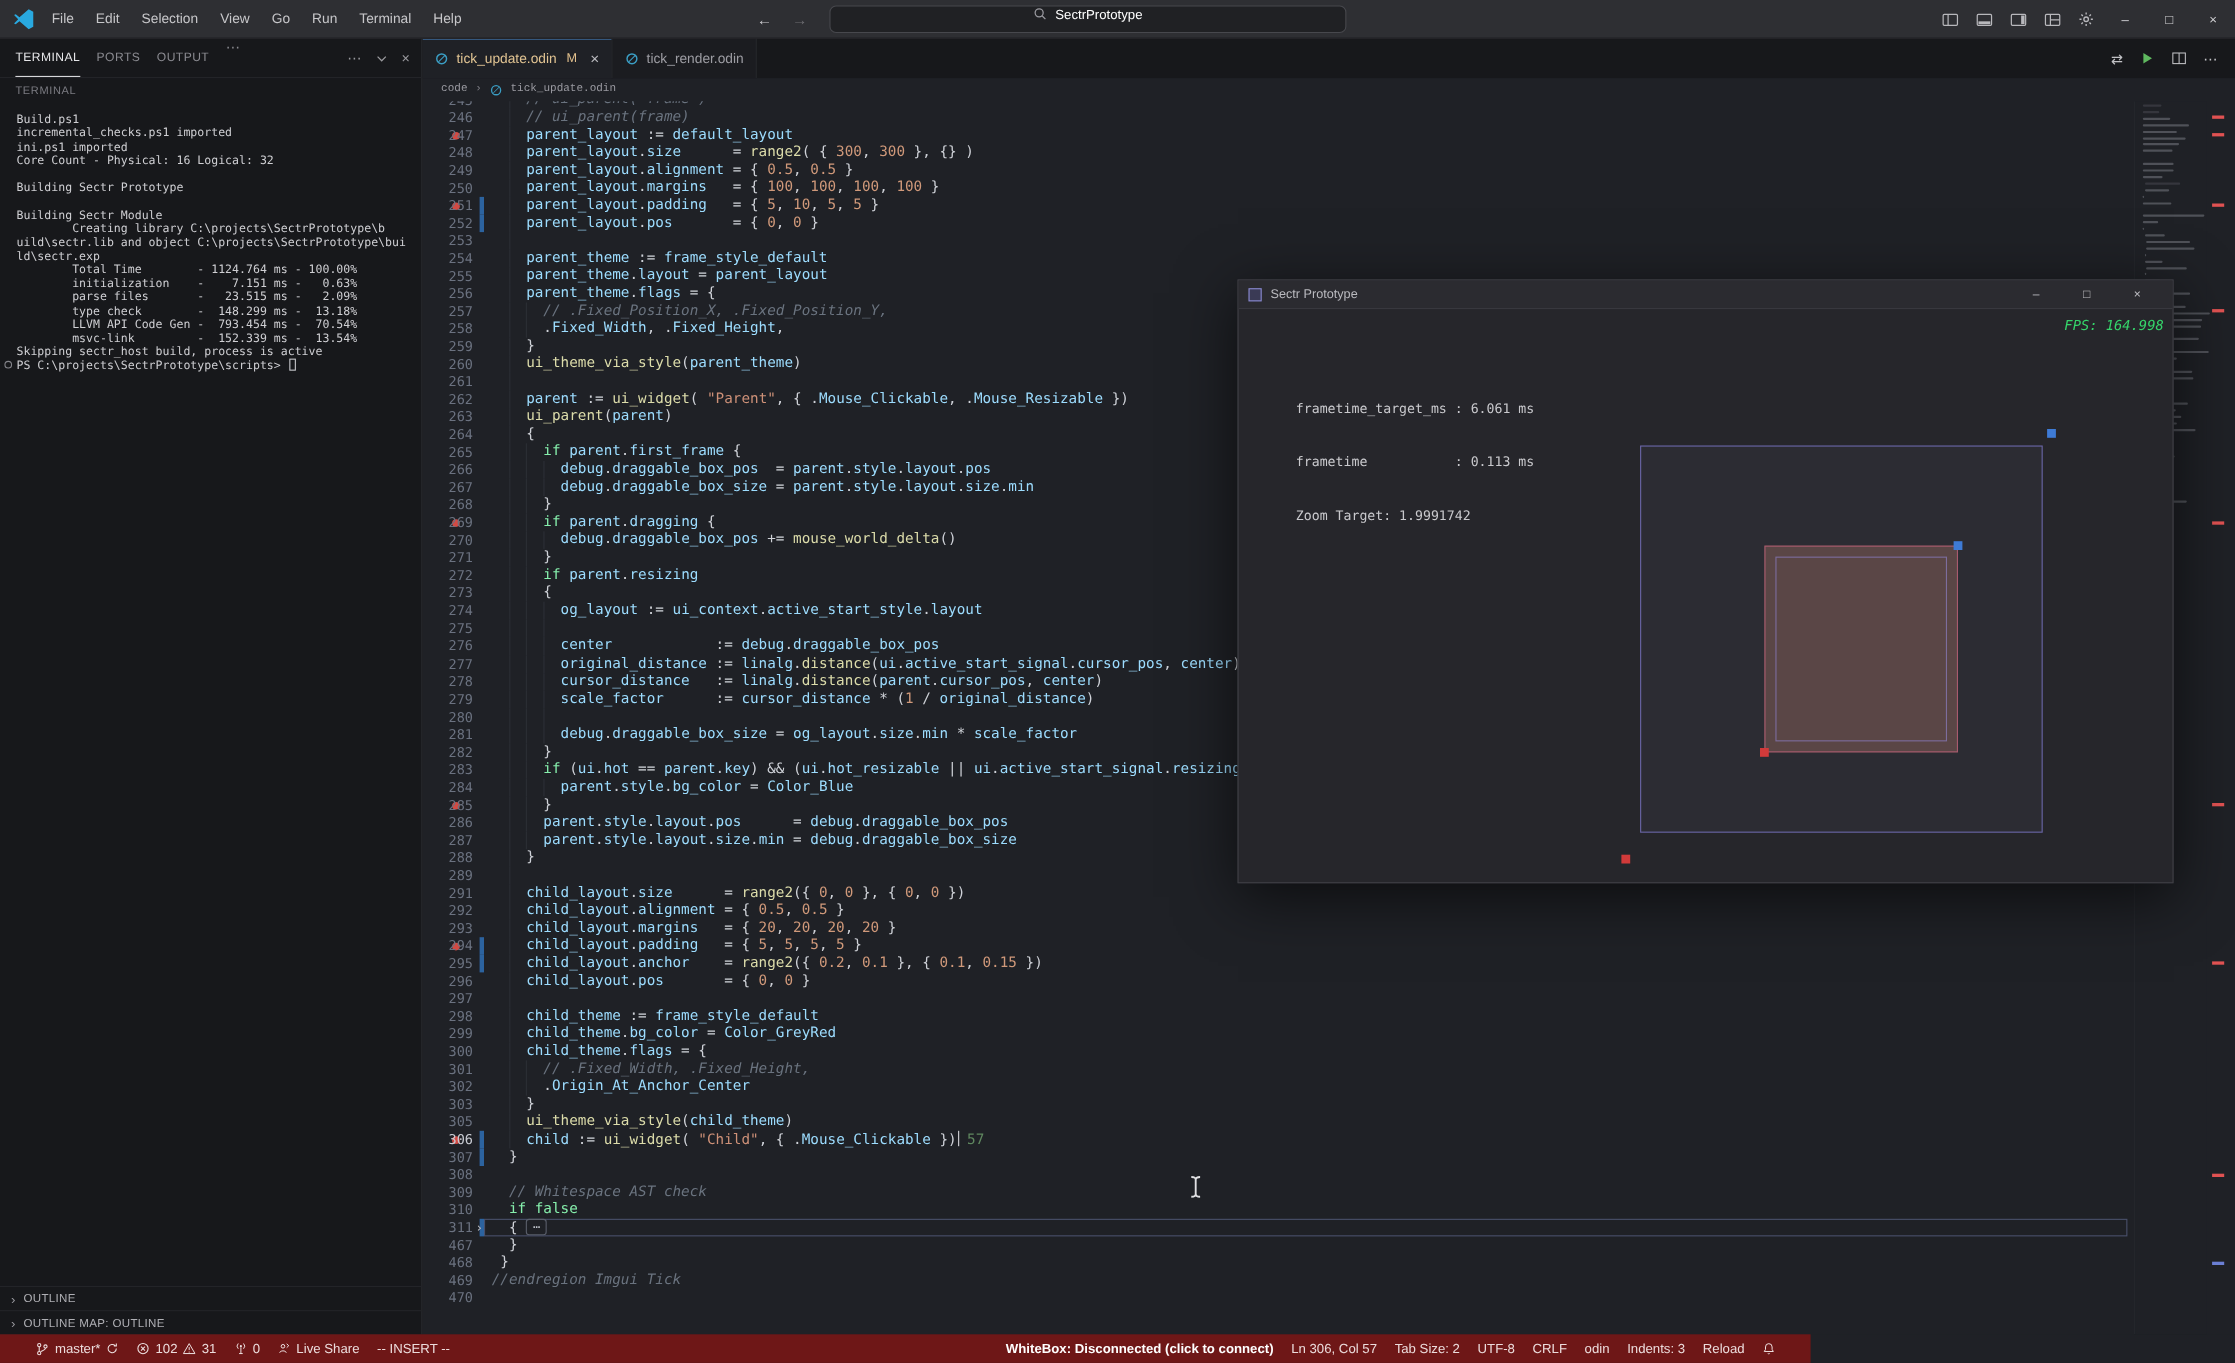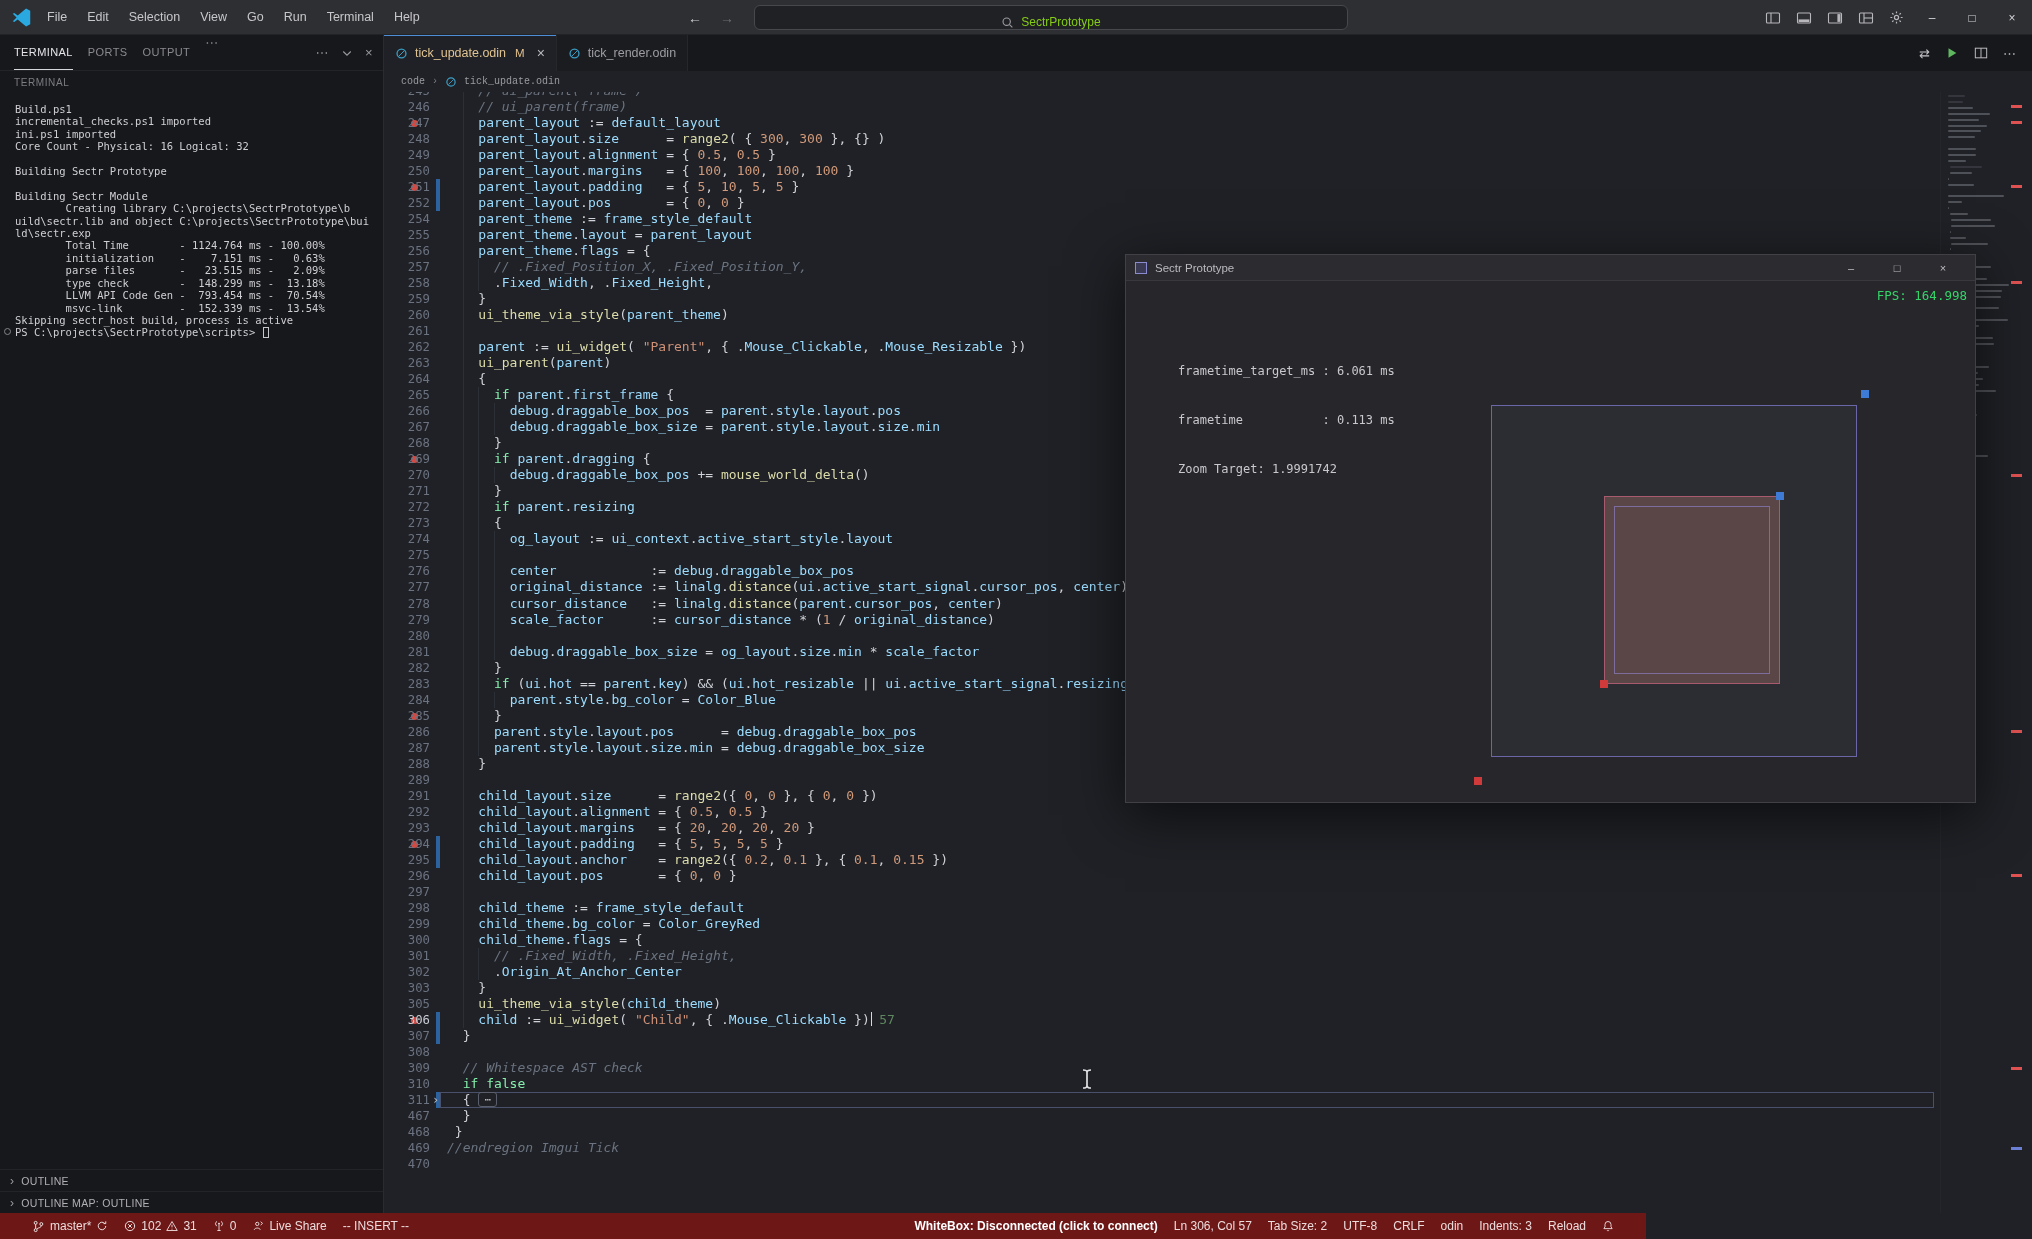--- a/index.html
+++ b/index.html
@@ -7,21 +7,21 @@
   .app{position:absolute;inset:0;}
   .icn svg{display:block;}
 
   
   .titlebar{position:absolute;left:0;top:0;width:2032px;height:35px;background:#2e2f33;display:flex;align-items:center;color:#c7c7ca;font-size:12.5px;z-index:5;border-bottom:1px solid #222327;}
   .logo{width:19px;height:19px;margin:0 6px 0 12px;flex:0 0 auto;}
   .menubar{display:flex;height:35px;align-items:center;}
   .menu-item{padding:0 10px;height:35px;line-height:35px;cursor:default;}
   .nav-arrows{position:absolute;left:688px;top:0;height:35px;display:flex;gap:18px;align-items:center;font-size:14px;color:#cfcfd2;}
   .nav-arrows .fwd{color:#6d6d72;}
-  .search-box{position:absolute;left:754px;top:5px;width:594px;height:25px;background:#202124;border:1px solid #47484d;border-radius:6px;display:flex;align-items:flex-end;justify-content:center;gap:7px;color:#84cc16;font-size:12px;}
+  .search-box{position:absolute;left:754px;top:5px;width:470px;height:25px;background:#202124;border:1px solid #47484d;border-radius:6px;display:flex;align-items:flex-start;justify-content:center;gap:7px;color:#ffffff;font-size:12px;}
   .tb-actions{position:absolute;right:128px;top:0;height:35px;display:flex;gap:15px;align-items:center;}
   .tb-icn{display:flex;align-items:center;}
   .win-controls{position:absolute;right:0;top:0;height:35px;display:flex;}
   .win-btn{width:40px;height:35px;display:flex;align-items:center;justify-content:center;font-size:12px;color:#d2d2d5;}
 
   
   .panel{position:absolute;left:0;top:35px;width:384px;height:1178px;background:#17181b;border-right:1px solid #2a2b2f;display:flex;flex-direction:column;z-index:2;}
   .panel-tabs{height:36px;display:flex;align-items:center;padding:0 10px 0 14px;font-size:11px;letter-spacing:.4px;color:#8a8a90;border-bottom:1px solid #232428;flex:0 0 auto;}
   .panel-tab{margin-right:15px;height:35px;line-height:35px;}
   .panel-tab.active{color:#e6e6e9;border-bottom:1px solid #d7d7da;}
@@ -71,21 +71,21 @@
   .mm-bar{position:absolute;height:2px;background:rgba(205,210,220,.28);border-radius:1px;}
   .ruler{position:absolute;left:1624px;top:0;width:20px;height:100%;}
   .ruler-mark{position:absolute;left:3px;width:11px;height:3px;}
 
   
   .overlay{position:absolute;left:1125px;top:254px;width:851px;height:549px;background:#26262b;border:1px solid #404046;box-shadow:0 12px 52px rgba(0,0,0,.62);z-index:10;}
   .ov-titlebar{height:26px;background:#2b2b30;display:flex;align-items:center;gap:8px;padding:0 9px;color:#bababf;font-size:11.5px;border-bottom:1px solid #38383e;}
   .ov-appicon{width:12px;height:12px;border:1px solid #8a8ad0;background:#3a3a55;}
   .ov-controls{margin-left:auto;display:flex;align-items:center;}
   .ov-btn{width:46px;height:26px;display:flex;align-items:center;justify-content:center;color:#bdbdc2;font-size:11px;}
-  .fps{position:absolute;right:8px;top:33px;font-family:"DejaVu Sans Mono",monospace;font-size:12.5px;color:#35d46a;}
+  .fps{position:absolute;right:8px;top:33px;font-family:"DejaVu Sans Mono",monospace;font-size:12.5px;color:#35d46a;font-style:italic;}
   .stats{position:absolute;left:52px;top:76px;font-family:"DejaVu Sans Mono",monospace;font-size:12px;line-height:16.2px;color:#c9c9cd;white-space:pre;}
   .parent-box{position:absolute;left:365px;top:150px;width:366px;height:352px;background:#2c2c33;border:1px solid #6a66a8;}
   .child-box{position:absolute;left:478px;top:241px;width:176px;height:188px;background:#5a4646;border:1px solid #a85a6e;}
   .child-pad{position:absolute;left:9px;top:9px;right:9px;bottom:9px;border:1px solid #7d6d9e;}
   .dot{position:absolute;width:8px;height:8px;}
   .dot.blue{background:#3e7bd6;}
   .dot.red{background:#d13a3a;}
 
   
   .statusbar{position:absolute;left:0;top:1213px;width:1646px;height:26px;background:#6e1717;color:#ecdcdc;display:flex;align-items:center;font-size:12px;padding:0 24px;z-index:6;}
@@ -256,20 +256,21 @@
     <div class="code-wrap">
       <div class="code-lines">
           <div class="c-line"><span class="guide" style="left:78.65px"></span><span class="ln">245</span><span class="c-text">    <span class="tok-cmt">// ui_parent( frame )</span></span></div>
           <div class="c-line"><span class="guide" style="left:78.65px"></span><span class="ln">246</span><span class="c-text">    <span class="tok-cmt">// ui_parent(frame)</span></span></div>
           <div class="c-line"><span class="guide" style="left:78.65px"></span><span class="bp"></span><span class="ln">247</span><span class="c-text">    <span class="tok-id">parent_layout</span> <span class="tok-pun">:</span><span class="tok-pun">=</span> <span class="tok-id">default_layout</span></span></div>
           <div class="c-line"><span class="guide" style="left:78.65px"></span><span class="ln">248</span><span class="c-text">    <span class="tok-id">parent_layout</span><span class="tok-pun">.</span><span class="tok-id">size</span>      <span class="tok-pun">=</span> <span class="tok-fn">range2</span><span class="tok-pun">(</span> <span class="tok-pun">{</span> <span class="tok-num">300</span><span class="tok-pun">,</span> <span class="tok-num">300</span> <span class="tok-pun">}</span><span class="tok-pun">,</span> <span class="tok-pun">{</span><span class="tok-pun">}</span> <span class="tok-pun">)</span></span></div>
           <div class="c-line"><span class="guide" style="left:78.65px"></span><span class="ln">249</span><span class="c-text">    <span class="tok-id">parent_layout</span><span class="tok-pun">.</span><span class="tok-id">alignment</span> <span class="tok-pun">=</span> <span class="tok-pun">{</span> <span class="tok-num">0.5</span><span class="tok-pun">,</span> <span class="tok-num">0.5</span> <span class="tok-pun">}</span></span></div>
           <div class="c-line"><span class="guide" style="left:78.65px"></span><span class="ln">250</span><span class="c-text">    <span class="tok-id">parent_layout</span><span class="tok-pun">.</span><span class="tok-id">margins</span>   <span class="tok-pun">=</span> <span class="tok-pun">{</span> <span class="tok-num">100</span><span class="tok-pun">,</span> <span class="tok-num">100</span><span class="tok-pun">,</span> <span class="tok-num">100</span><span class="tok-pun">,</span> <span class="tok-num">100</span> <span class="tok-pun">}</span></span></div>
           <div class="c-line"><span class="guide" style="left:78.65px"></span><span class="bp"></span><span class="chg"></span><span class="ln">251</span><span class="c-text">    <span class="tok-id">parent_layout</span><span class="tok-pun">.</span><span class="tok-id">padding</span>   <span class="tok-pun">=</span> <span class="tok-pun">{</span> <span class="tok-num">5</span><span class="tok-pun">,</span> <span class="tok-num">10</span><span class="tok-pun">,</span> <span class="tok-num">5</span><span class="tok-pun">,</span> <span class="tok-num">5</span> <span class="tok-pun">}</span></span></div>
           <div class="c-line"><span class="guide" style="left:78.65px"></span><span class="chg"></span><span class="ln">252</span><span class="c-text">    <span class="tok-id">parent_layout</span><span class="tok-pun">.</span><span class="tok-id">pos</span>       <span class="tok-pun">=</span> <span class="tok-pun">{</span> <span class="tok-num">0</span><span class="tok-pun">,</span> <span class="tok-num">0</span> <span class="tok-pun">}</span></span></div>
+          <div class="c-line"><span class="guide" style="left:78.65px"></span><span class="ln">253</span><span class="c-text"></span></div>
           <div class="c-line"><span class="guide" style="left:78.65px"></span><span class="ln">254</span><span class="c-text">    <span class="tok-id">parent_theme</span> <span class="tok-pun">:</span><span class="tok-pun">=</span> <span class="tok-id">frame_style_default</span></span></div>
           <div class="c-line"><span class="guide" style="left:78.65px"></span><span class="ln">255</span><span class="c-text">    <span class="tok-id">parent_theme</span><span class="tok-pun">.</span><span class="tok-id">layout</span> <span class="tok-pun">=</span> <span class="tok-id">parent_layout</span></span></div>
           <div class="c-line"><span class="guide" style="left:78.65px"></span><span class="ln">256</span><span class="c-text">    <span class="tok-id">parent_theme</span><span class="tok-pun">.</span><span class="tok-id">flags</span> <span class="tok-pun">=</span> <span class="tok-pun">{</span></span></div>
           <div class="c-line"><span class="guide" style="left:78.65px"></span><span class="guide" style="left:94.3px"></span><span class="ln">257</span><span class="c-text">      <span class="tok-cmt">// .Fixed_Position_X, .Fixed_Position_Y,</span></span></div>
           <div class="c-line"><span class="guide" style="left:78.65px"></span><span class="guide" style="left:94.3px"></span><span class="ln">258</span><span class="c-text">      <span class="tok-pun">.</span><span class="tok-id">Fixed_Width</span><span class="tok-pun">,</span> <span class="tok-pun">.</span><span class="tok-id">Fixed_Height</span><span class="tok-pun">,</span></span></div>
           <div class="c-line"><span class="guide" style="left:78.65px"></span><span class="ln">259</span><span class="c-text">    <span class="tok-pun">}</span></span></div>
           <div class="c-line"><span class="guide" style="left:78.65px"></span><span class="ln">260</span><span class="c-text">    <span class="tok-fn">ui_theme_via_style</span><span class="tok-pun">(</span><span class="tok-id">parent_theme</span><span class="tok-pun">)</span></span></div>
           <div class="c-line"><span class="guide" style="left:78.65px"></span><span class="ln">261</span><span class="c-text"></span></div>
           <div class="c-line"><span class="guide" style="left:78.65px"></span><span class="ln">262</span><span class="c-text">    <span class="tok-id">parent</span> <span class="tok-pun">:</span><span class="tok-pun">=</span> <span class="tok-fn">ui_widget</span><span class="tok-pun">(</span> <span class="tok-str">"Parent"</span><span class="tok-pun">,</span> <span class="tok-pun">{</span> <span class="tok-pun">.</span><span class="tok-id">Mouse_Clickable</span><span class="tok-pun">,</span> <span class="tok-pun">.</span><span class="tok-id">Mouse_Resizable</span> <span class="tok-pun">}</span><span class="tok-pun">)</span></span></div>
           <div class="c-line"><span class="guide" style="left:78.65px"></span><span class="ln">263</span><span class="c-text">    <span class="tok-fn">ui_parent</span><span class="tok-pun">(</span><span class="tok-id">parent</span><span class="tok-pun">)</span></span></div>

